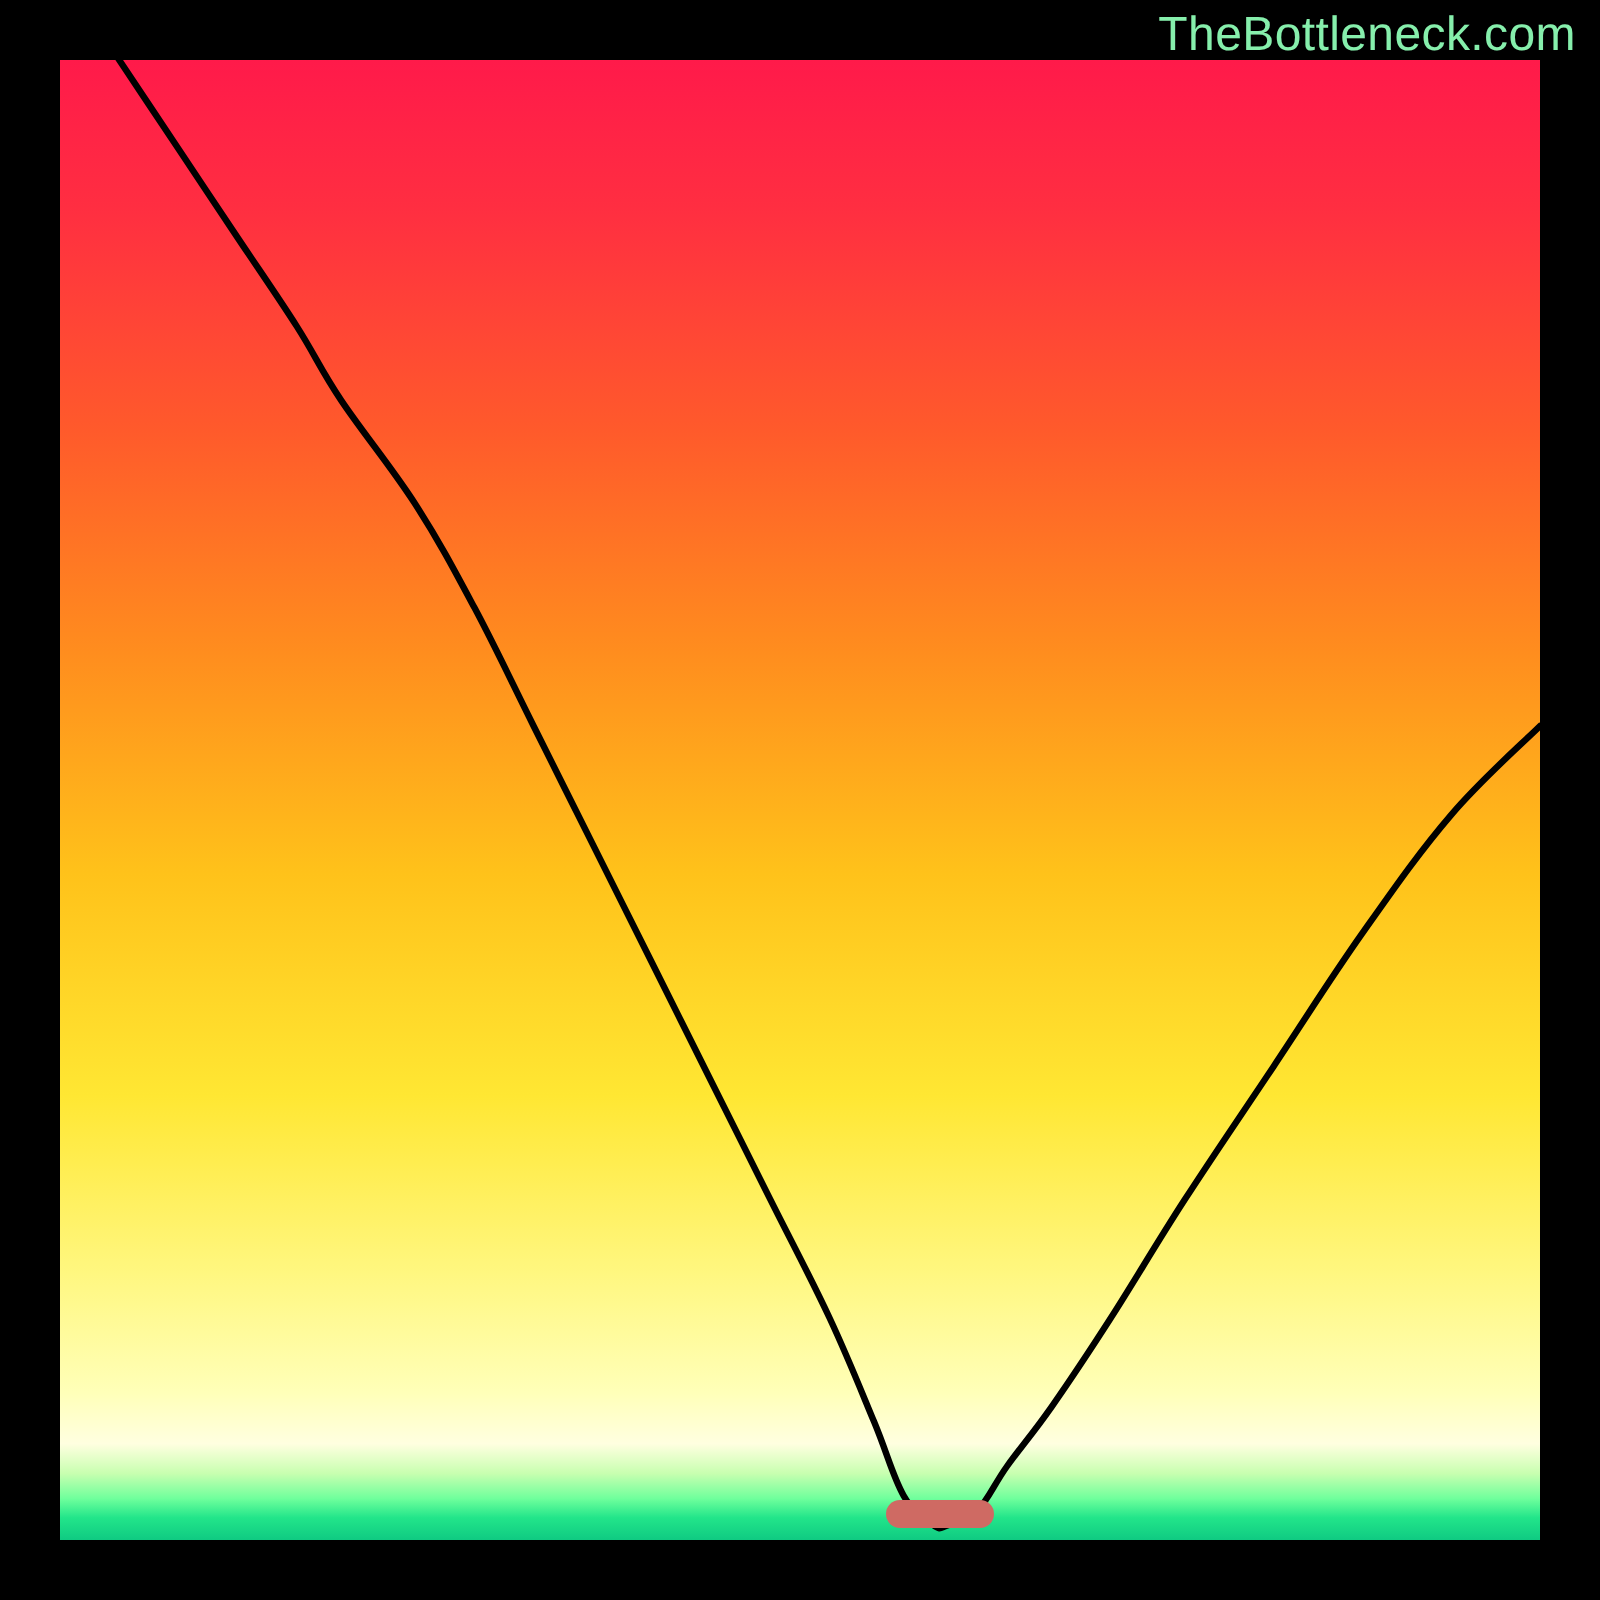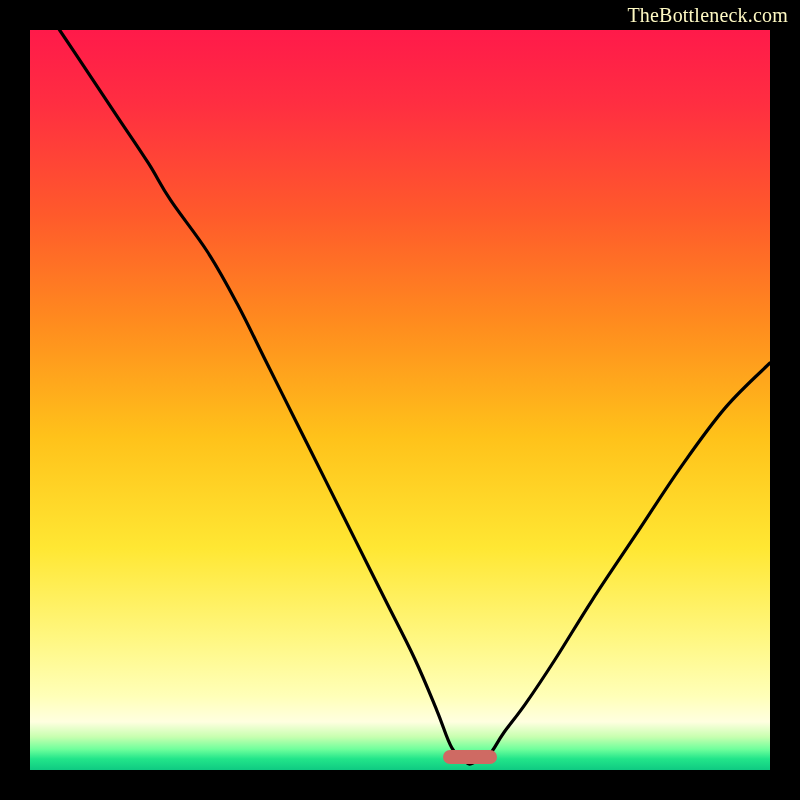--- a/index.html
+++ b/index.html
@@ -42,23 +42,23 @@
   }
   .marker {
     position: absolute;
     background: #cf6a63;
     border-radius: 999px;
   }
   .watermark {
     position: absolute;
     top: 4px;
     right: 12px;
-    color: #fef9c3;
-    font-family: Liberation Serif, serif;
-    font-size: 20px;
+    color: #86efac;
+    font-family: Liberation Sans, sans-serif;
+    font-size: 24px;
     letter-spacing: 0.2px;
     user-select: none;
   }
 </style>
 </head>
 <body>
 
 <div class="frame">
 
   <div class="plot-area">

